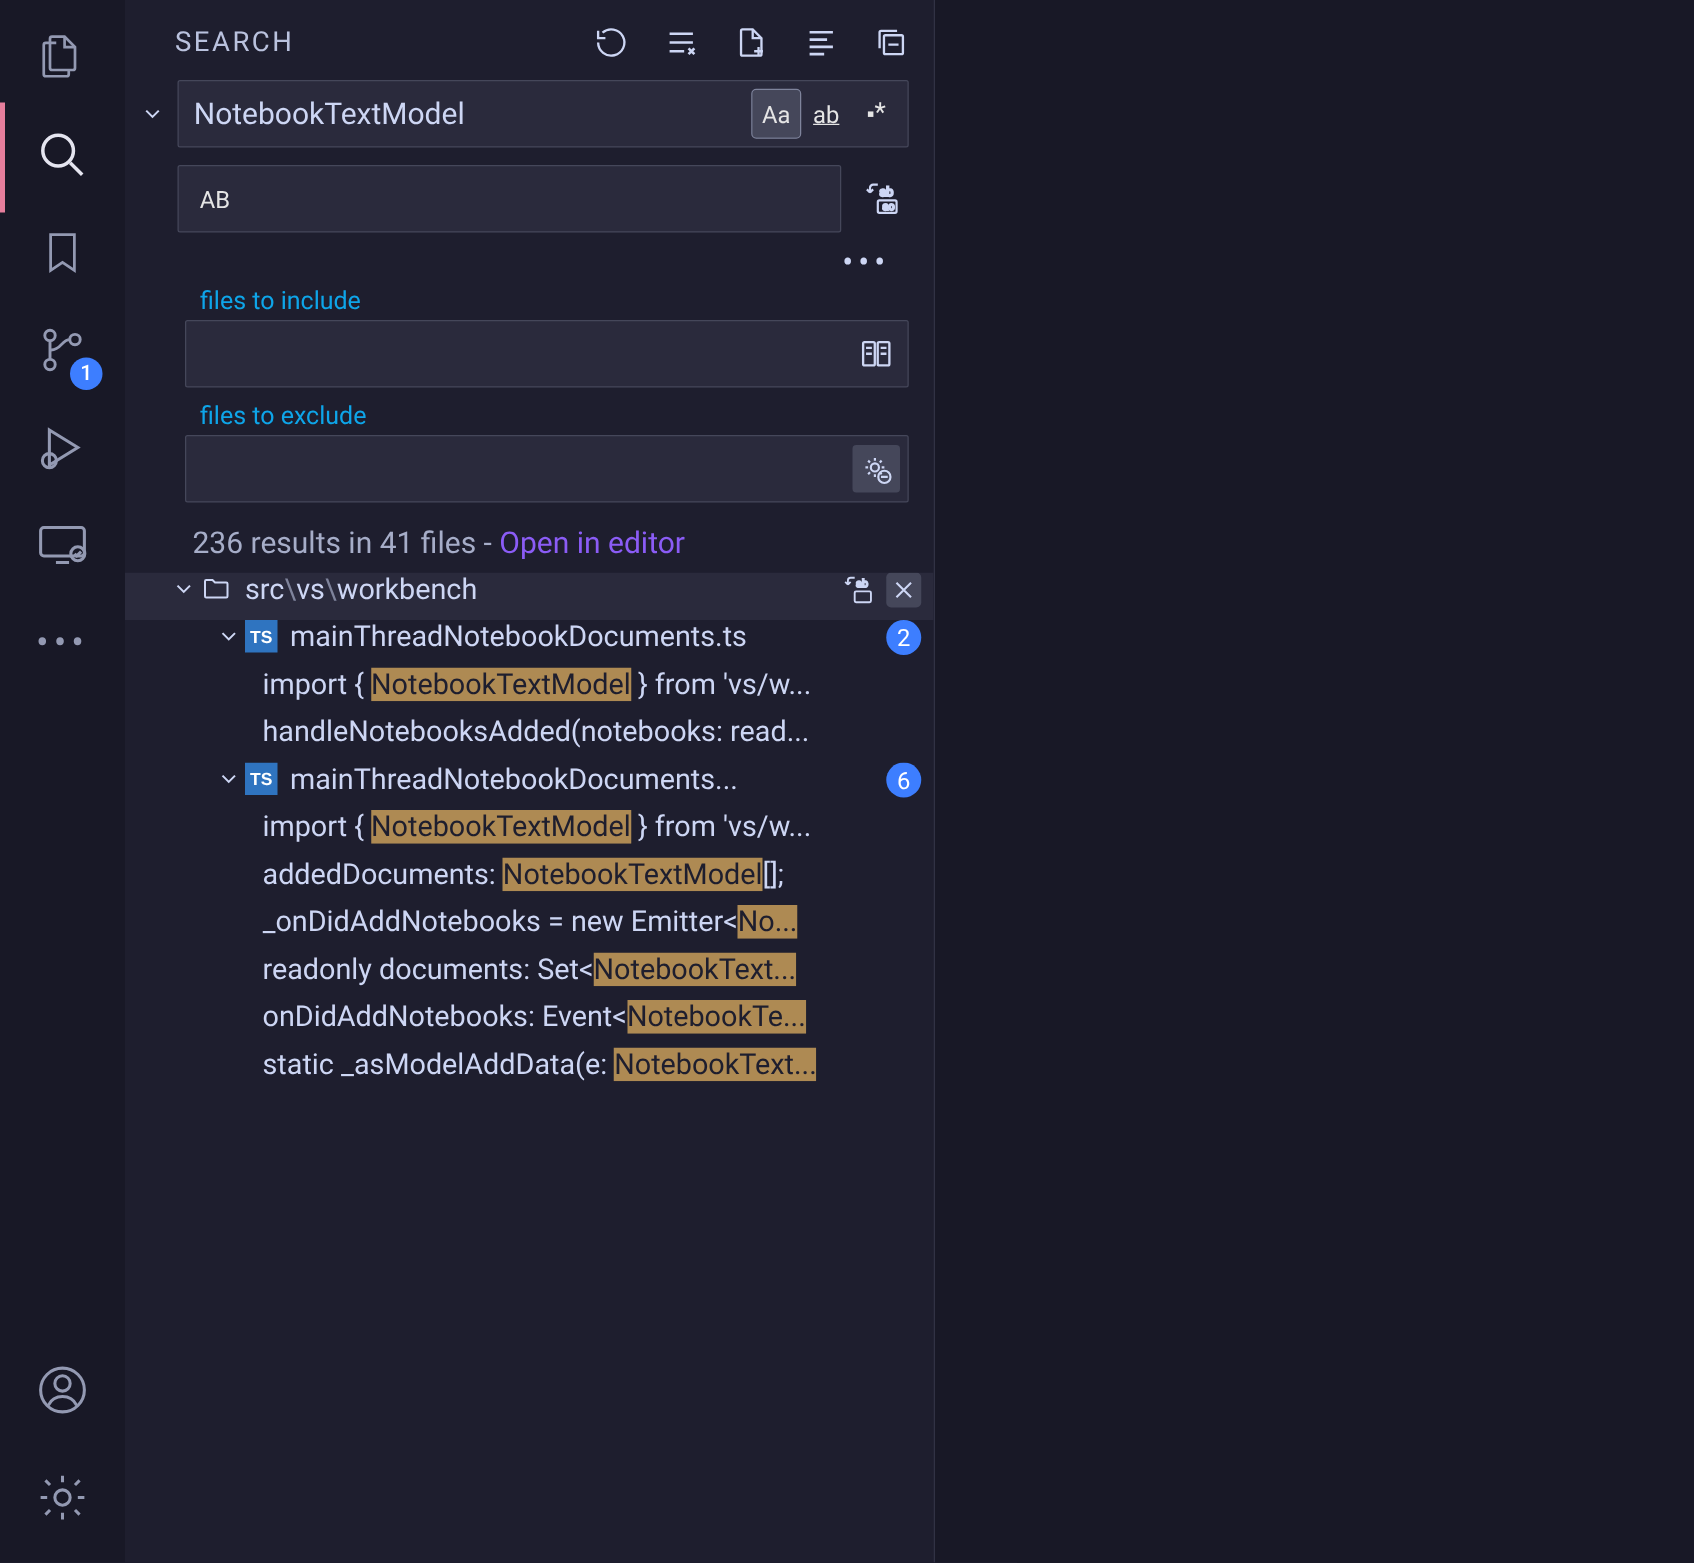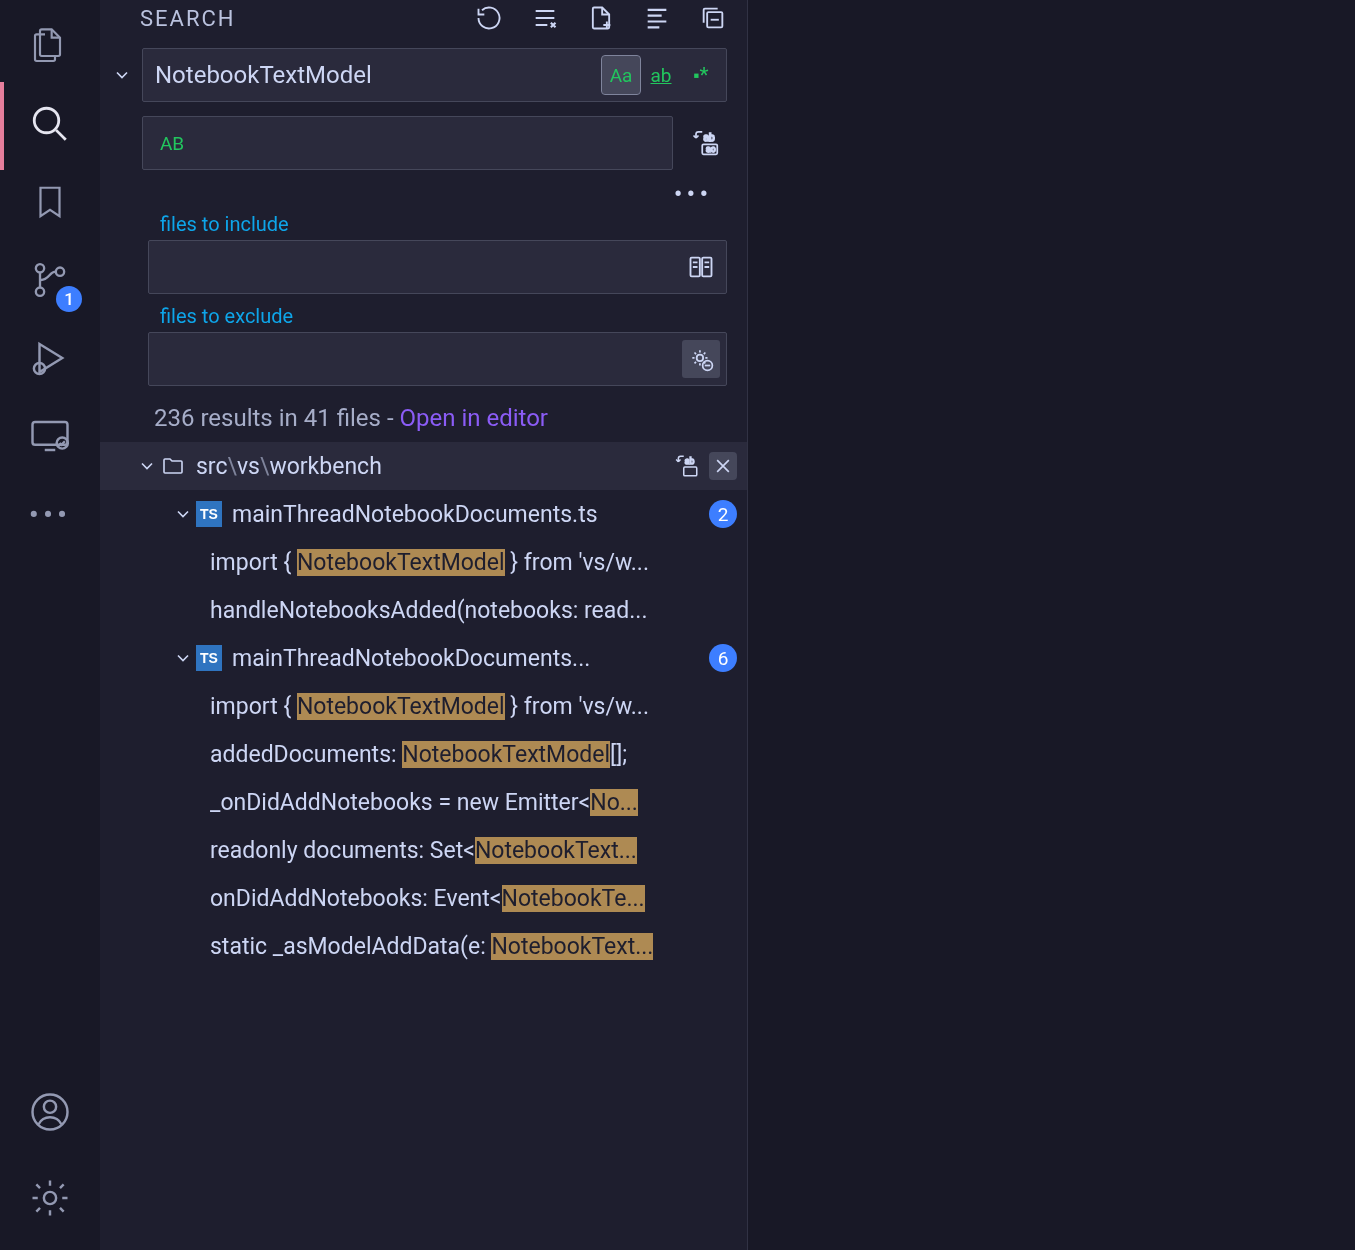--- a/index.html
+++ b/index.html
@@ -4,46 +4,46 @@
 <style>
 html,body{margin:0;padding:0;background:#1e1e2e;color:#cdd6f4;font-family:-apple-system,BlinkMacSystemFont,"Segoe UI",Roboto,sans-serif;font-size:22px;overflow:hidden;height:100%;width:100%}
 *{box-sizing:border-box}
 .app{display:flex;height:1250px;width:1355px;background:#1e1e2e}
 .activity-bar{width:100px;background:#181826;display:flex;flex-direction:column;align-items:center;padding-top:22px;gap:30px;position:relative;flex:0 0 100px}
 .activity-item{width:48px;height:48px;display:flex;align-items:center;justify-content:center;color:#9399b2;cursor:pointer;position:relative}
 .activity-item.active{color:#e5e5f0}
 .activity-item.active::before{content:"";position:absolute;left:-26px;top:-18px;width:4px;height:88px;background:#e67e9c}
 .activity-bottom{margin-top:auto;margin-bottom:28px;display:flex;flex-direction:column;gap:38px;align-items:center}
 .badge{position:absolute;bottom:-8px;right:-8px;background:#3d7eff;color:#fff;border-radius:50%;min-width:26px;height:26px;font-size:17px;display:flex;align-items:center;justify-content:center;font-weight:500}
-.panel{width:648px;background:#1e1e2e;display:flex;flex-direction:column;padding-top:2px;flex:0 0 648px;border-right:1px solid #313244}
+.panel{width:648px;background:#1e1e2e;display:flex;flex-direction:column;padding-top:18px;flex:0 0 648px;border-right:1px solid #313244}
 .editor-area{flex:1;background:#181826}
 .panel-header{display:flex;align-items:center;padding:0 18px 14px 40px;color:#bac2de;font-size:22px}
 .panel-title{letter-spacing:2px;font-weight:400}
 .panel-actions{margin-left:auto;display:flex;gap:24px}
 .icon-btn{width:32px;height:32px;display:flex;align-items:center;justify-content:center;color:#cdd6f4;cursor:pointer}
 .search-body{padding:0 20px 0 8px}
 .search-row{display:flex;align-items:center;gap:6px;margin-bottom:14px}
 .chevron{width:28px;display:flex;align-items:center;justify-content:center;color:#cdd6f4;cursor:pointer;flex:0 0 28px}
 .search-input-wrap{flex:1;display:flex;align-items:center;background:#2a2a3c;border:1px solid #45475a;border-radius:2px;height:54px;padding:0 6px 0 10px}
 .search-input-wrap.replace{margin-left:34px}
 .search-input,.replace-input,.plain-input{flex:1;background:transparent;border:none;outline:none;color:#cdd6f4;font-size:24px;font-family:inherit;height:100%}
 .search-input::placeholder,.replace-input::placeholder,.plain-input::placeholder{color:#7f849c}
 .input-toggles{display:flex;gap:2px}
-.toggle{width:38px;height:38px;display:flex;align-items:center;justify-content:center;font-size:19px;color:#22c55e;border-radius:3px;cursor:pointer}
+.toggle{width:38px;height:38px;display:flex;align-items:center;justify-content:center;font-size:19px;color:#e5e5e5;border-radius:3px;cursor:pointer}
 .toggle.active{background:#45475a;outline:1px solid #7f849c}
 .side-btn{width:42px;height:42px;display:flex;align-items:center;justify-content:center;color:#cdd6f4;cursor:pointer;margin-left:6px}
 .sub-label{margin-left:52px;margin-top:6px;margin-bottom:4px;color:#0ea5e9;font-size:20px}
 .plain-input-wrap{margin-left:40px;display:flex;align-items:center;background:#2a2a3c;border:1px solid #45475a;border-radius:2px;height:54px;padding:0 6px 0 10px;margin-bottom:10px}
 .plain-input-wrap .suffix-icon{width:38px;height:38px;display:flex;align-items:center;justify-content:center;color:#cdd6f4;cursor:pointer}
 .plain-input-wrap .suffix-icon.active{background:#45475a;border-radius:3px}
 .ellipsis-row{display:flex;justify-content:flex-end;padding-right:18px;margin-bottom:-4px;margin-top:-6px}
 .summary{margin-left:46px;margin-top:18px;margin-bottom:10px;font-size:24px;color:#a6adc8}
 .summary a{color:#8b5cf6;text-decoration:none;cursor:pointer}
 .tree{font-size:23px;color:#cdd6f4;overflow:hidden}
-.row{display:flex;align-items:center;height:48px;white-space:nowrap;padding-right:10px;overflow:hidden;cursor:pointer}
+.row{display:flex;align-items:flex-start;height:38px;white-space:nowrap;padding-right:10px;overflow:hidden;cursor:pointer}
 .row.hover{background:#2a2a3c}
 .twisty{width:26px;height:26px;display:flex;align-items:center;justify-content:center;flex:0 0 26px}
 .folder-icon,.ts-icon{width:26px;height:26px;margin-right:10px;flex:0 0 26px;display:flex;align-items:center;justify-content:center}
 .ts-icon{background:#2f74c0;color:#fff;font-size:14px;font-weight:700;justify-content:center;align-items:center;font-family:sans-serif}
 .label{overflow:hidden;text-overflow:ellipsis}
 .sep{color:#7f849c}
 .row-actions{margin-left:auto;display:flex;gap:8px;align-items:center}
 .count-badge{background:#3d7eff;color:#fff;border-radius:14px;min-width:28px;height:28px;padding:0 8px;display:flex;align-items:center;justify-content:center;font-size:19px}
 .mini-icon{width:28px;height:28px;display:flex;align-items:center;justify-content:center;color:#cdd6f4;cursor:pointer;border-radius:4px}
 .mini-icon.bg{background:#45475a}

